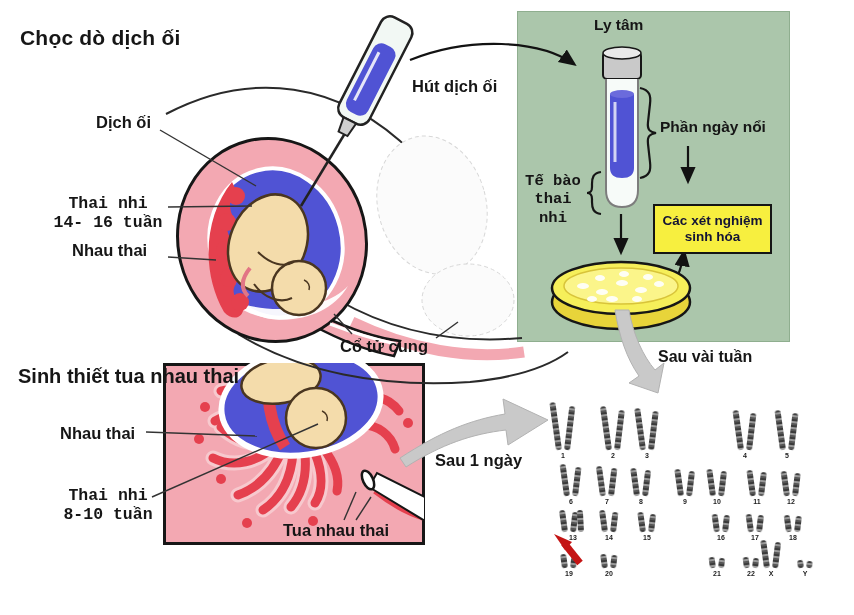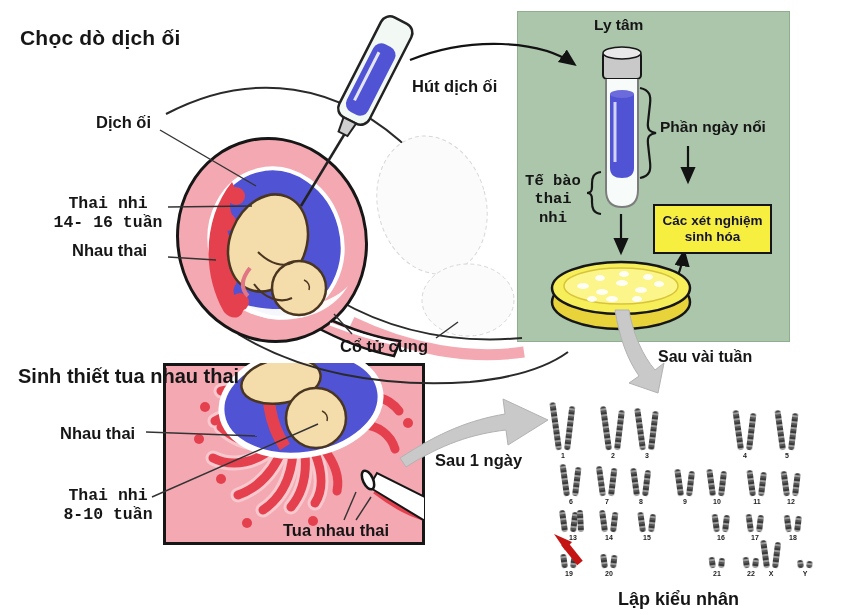--- a/index.html
+++ b/index.html
@@ -386,14 +386,13 @@
   <div class="lbl" style="left:435px;top:451px;">Sau 1 ngày</div>
 
   <div class="lbl panel-lbl" style="left:594px;top:16px;">Ly tâm</div>
   <div class="lbl panel-lbl" style="left:660px;top:118px;">Phần ngày nổi</div>
   <div class="lbl panel-lbl ctr" style="left:518px;top:172px;width:70px;">Tế bào
 thai nhi</div>
   <div class="yellowbox">Các xét nghiệm
 sinh hóa</div>
   <div class="lbl" style="left:658px;top:348px;font-size:16px;">Sau vài tuần</div>
 
-  <div class="lbl" style="left:618px;top:589px;font-size:18px;">Lập kiểu nhân</div>
 </div>
 
 </body></html>

